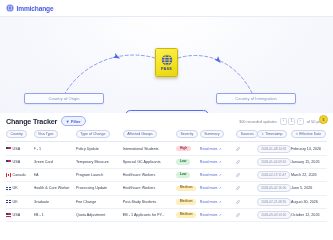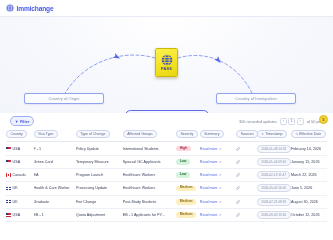--- a/index.html
+++ b/index.html
@@ -339,20 +339,21 @@
     <div class="launch-btn">
       
     </div>
 
   </div>
 </div>
 
 <div class="tracker">
 
   <div class="tracker-head">
+    <span class="tracker-title">Change Tracker</span>
 
     <span class="filter-pill">
       <span class="fico">
         <svg viewBox="0 0 10 10" width="3.4" height="3.4">
           <path d="M1 2h8L6 5.6V9L4 7.8V5.6z" fill="#4356d8"></path>
         </svg>
       </span>
       <span>Filter</span>
     </span>
 

